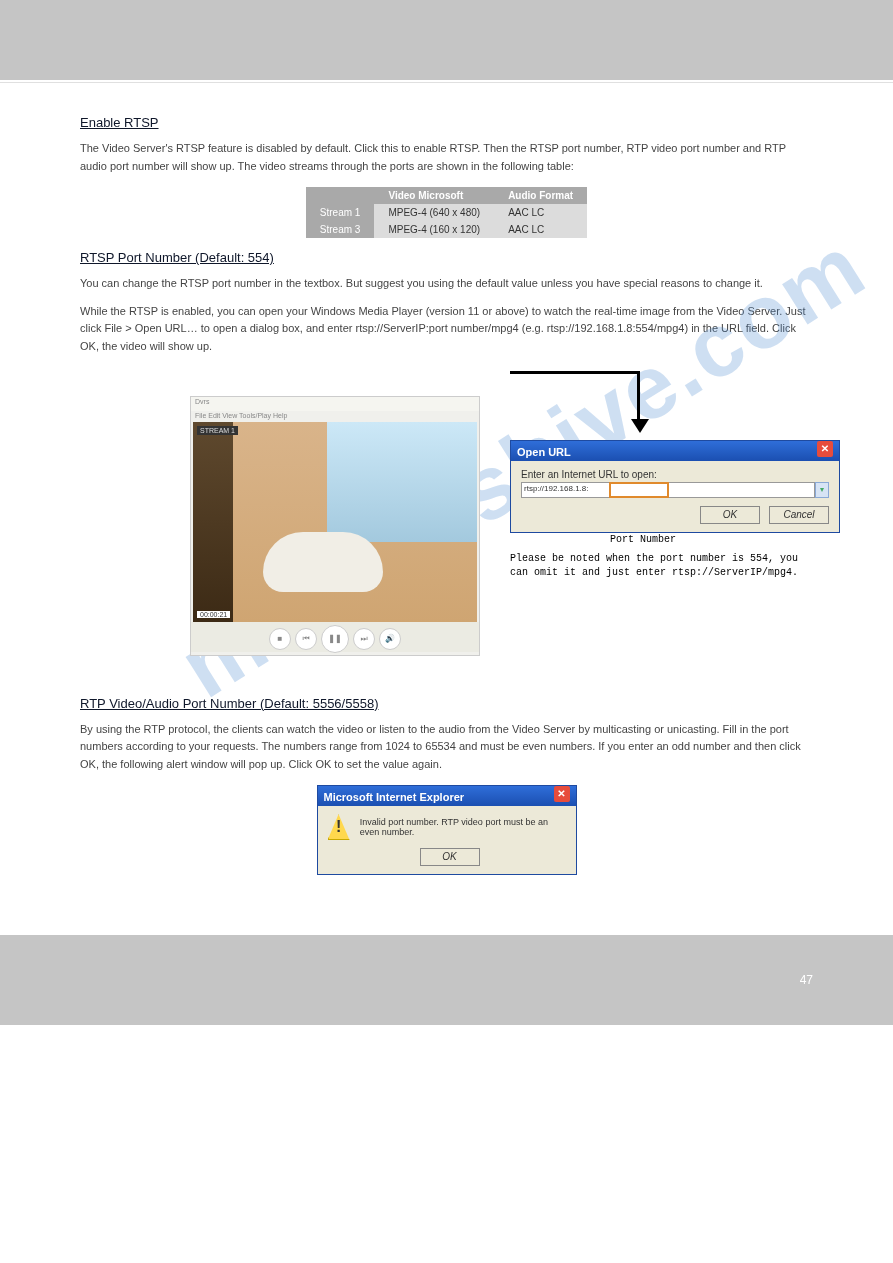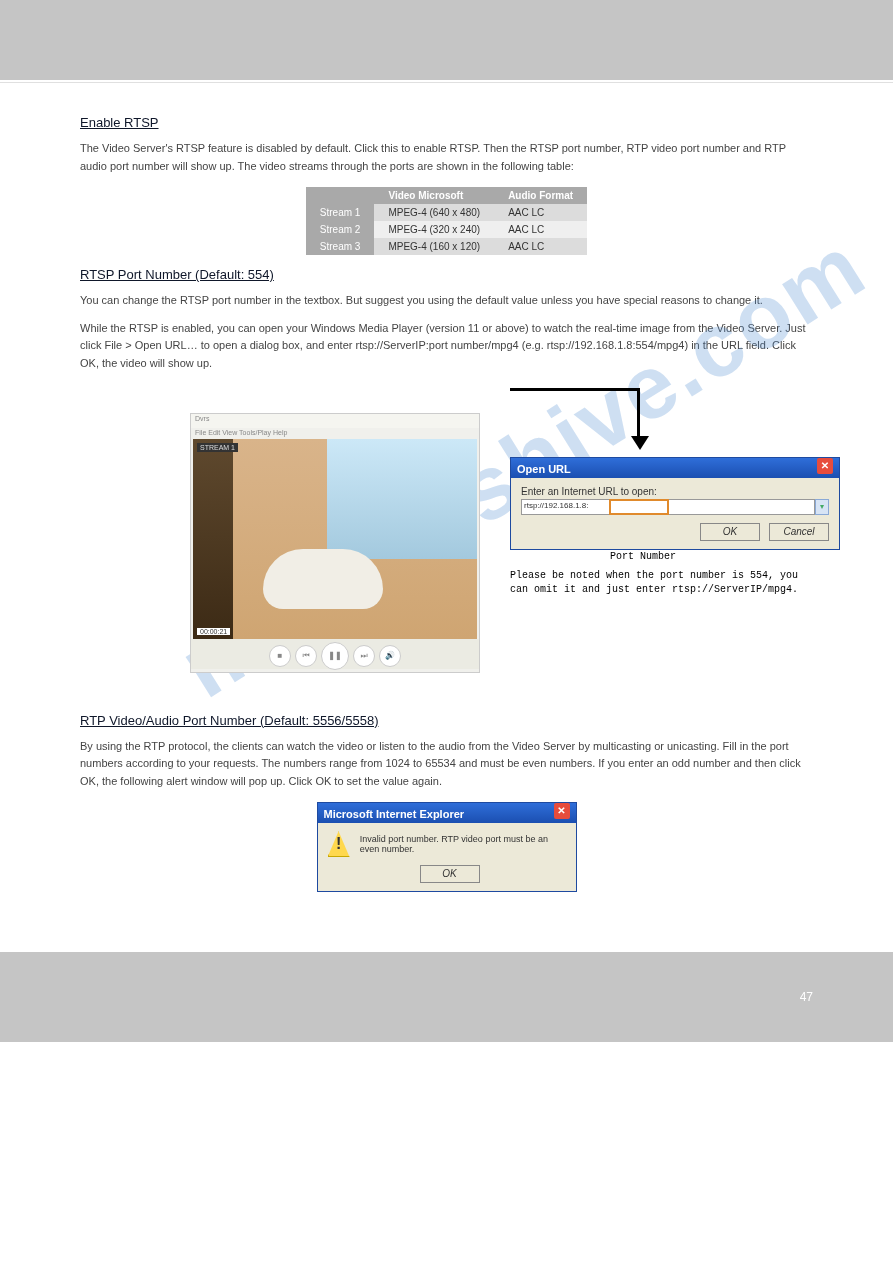--- a/index.html
+++ b/index.html
@@ -66,25 +66,20 @@
     <tbody>
         <tr class="hdr">
       <th></th>
       <th>Video Microsoft</th>
       <th>Audio Format</th>
     </tr>
     <tr>
       <td class="hdr row-label">Stream 1</td>
       <td class="r-odd">MPEG-4 (640 x 480)</td>
       <td class="r-odd">AAC LC</td>
-    </tr>
-    <tr>
-      <td class="hdr row-label">Stream 2</td>
-      <td class="r-even">MPEG-4 (320 x 240)</td>
-      <td class="r-even">AAC LC</td>
     </tr>
     <tr>
       <td class="hdr row-label">Stream 3</td>
       <td class="r-odd">MPEG-4 (160 x 120)</td>
       <td class="r-odd">AAC LC</td>
     </tr>
   </tbody>
     </table>
 
   <div class="section-title">RTSP Port Number (Default: 554)</div>

